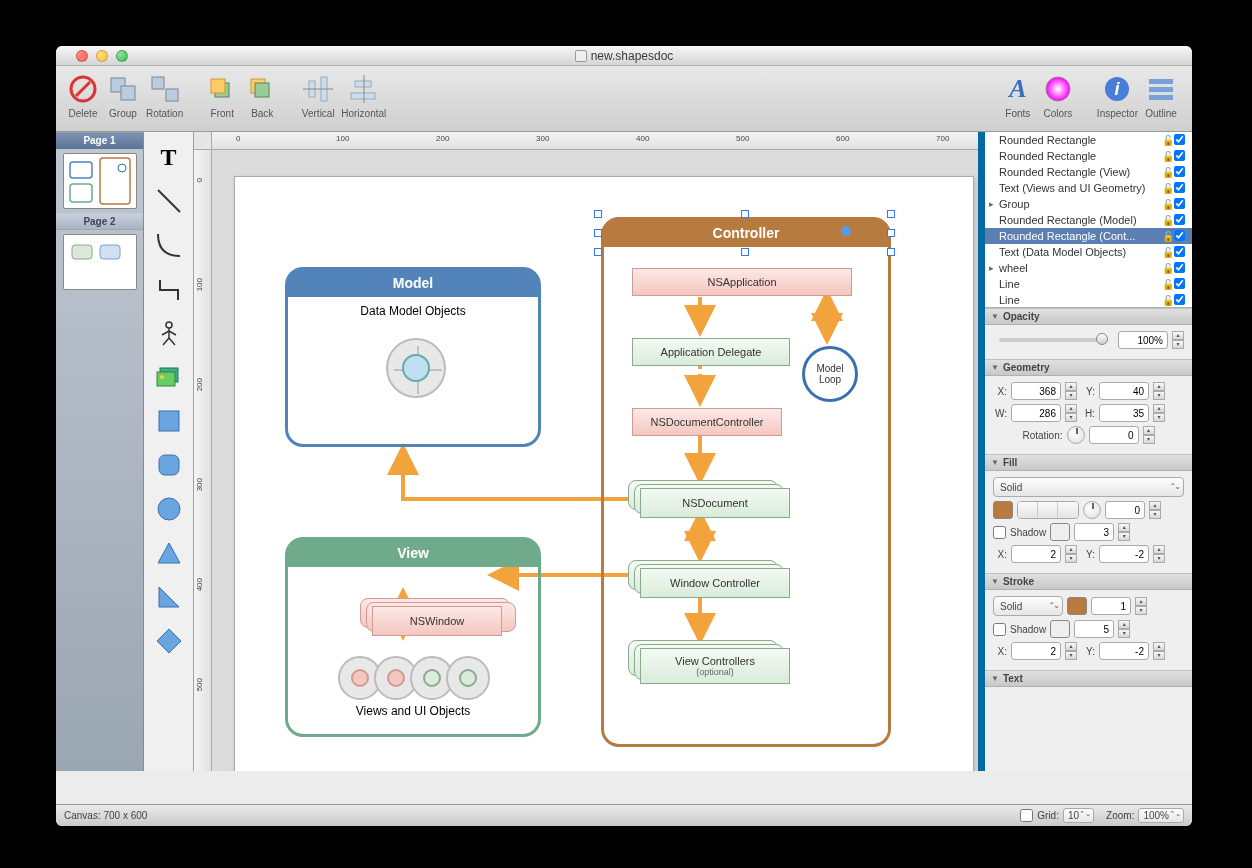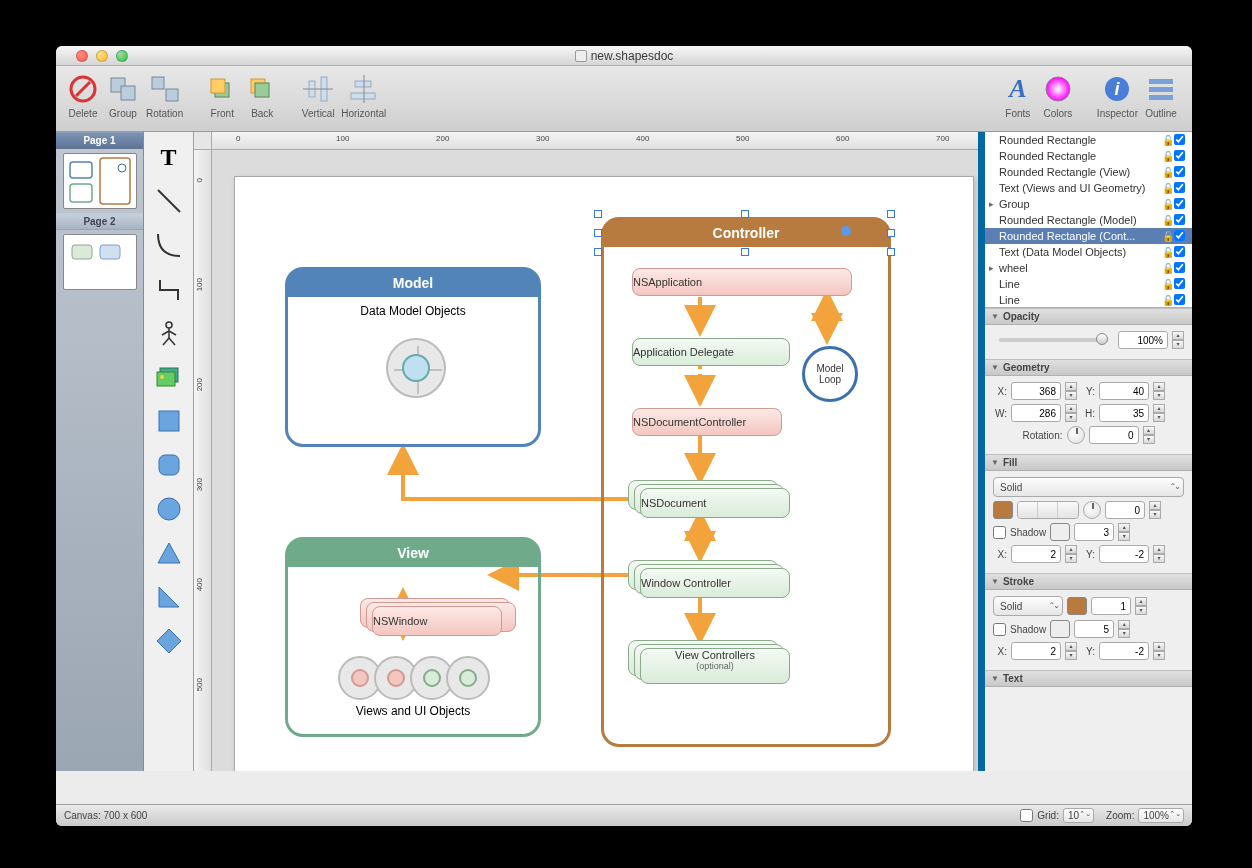--- a/index.html
+++ b/index.html
@@ -43,21 +43,21 @@
 .model-box { left: 50px; top: 90px; width: 256px; height: 180px; border-color: #5284ba; }
 .model-box .mvc-title { background: #5284ba; }
 .view-box { left: 50px; top: 360px; width: 256px; height: 200px; border-color: #6fab8a; }
 .view-box .mvc-title { background: #6fab8a; }
 .ctrl-box { left: 366px; top: 40px; width: 290px; height: 530px; border-color: #b77a3f; }
 .ctrl-box .mvc-title { background: #b77a3f; }
 
 .sel-handles { position: absolute; }
 .handle { position: absolute; width: 8px; height: 8px; background: #fff; border: 1px solid #3478f6; }
 
-.node { position: absolute; background: linear-gradient(#f4f9f4,#d9ecd9); border: 1px solid #8aaa8a; border-radius: 8px; font-size: 11px; display: flex; align-items: center; color: #333; }
+.node { position: absolute; background: linear-gradient(#f4f9f4,#d9ecd9); border: 1px solid #8aaa8a; border-radius: 0; font-size: 11px; display: flex; align-items: center; justify-content: center; color: #333; }
 .node.pink { background: linear-gradient(#fce9e6,#f4c6c0); border-color: #d19a92; }
 .node .sub { font-size: 9px; color: #666; }
 .stack-bg { position: absolute; border-radius: 8px; border: 1px solid #8aaa8a; background: linear-gradient(#f4f9f4,#d9ecd9); }
 .stack-bg.pink { border-color: #d19a92; background: linear-gradient(#fce9e6,#f4c6c0); }
 .arrow-line { stroke: #f2a33c; stroke-width: 4; fill: none; }
 
 .circle-wheel { position: absolute; width: 60px; height: 60px; border-radius: 50%; background: #e8e8e8; border: 2px solid #bbb; }
 .circle-wheel .inner { position: absolute; inset: 14px; border-radius: 50%; border: 2px solid #888; }
 .event-loop { position: absolute; width: 56px; height: 56px; border: 3px solid #3a6fb0; border-radius: 50%; display: flex; align-items: center; justify-content: center; font-size: 10px; text-align: center; color: #333; flex-direction: column; line-height: 1.1; }
 

